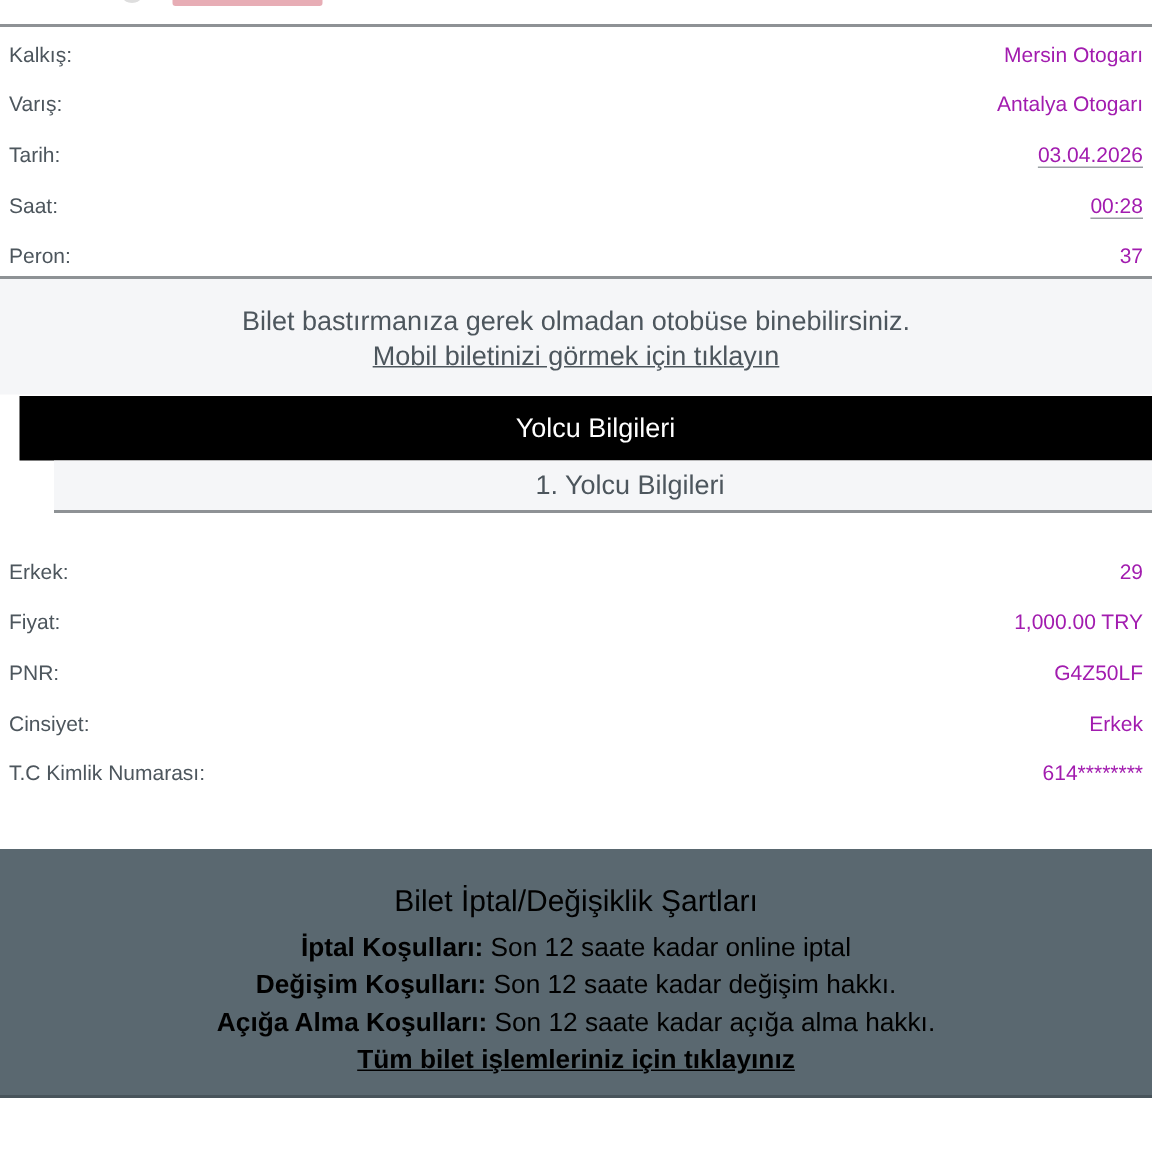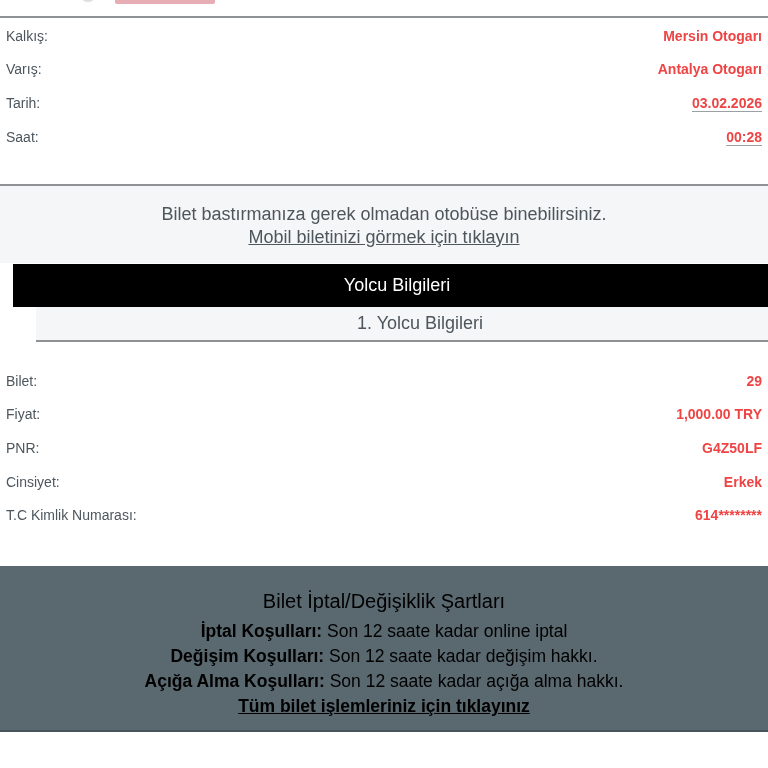--- a/index.html
+++ b/index.html
@@ -25,21 +25,21 @@
     position: absolute; left: 0; top: 16px; width: 768px; height: 170px;
     border-top: 2px solid #8e9295; border-bottom: 2px solid #8e9295;
     box-sizing: border-box; background: #fff;
   }
   .row {
     position: relative; height: 33.6px; display: flex; align-items: center;
     justify-content: space-between; padding: 0 6px; font-size: 14px;
   }
   .trip .row:first-child { margin-top: 1px; }
   .label { color: #4d565d; }
-  .value { color: #ef4444; font-weight: bold; }
+  .value { color: #a21caf; }
   .value.u { text-decoration: underline; text-decoration-color: #9aa0a4; text-underline-offset: 3px; }
   .notice {
     position: absolute; left: 0; top: 186px; width: 768px; height: 77px;
     background: #f5f6f8; text-align: center; font-size: 18px; color: #4d565d;
   }
   .notice .l1 { margin-top: 18px; }
   .notice .l2 { margin-top: 2px; text-decoration: underline; cursor: pointer; }
   .red-bar {
     position: absolute; left: 0; top: 264px; width: 768px; height: 43px;
     background: #000000; color: #fff; font-size: 18px;
@@ -78,39 +78,43 @@
   <div class="row">
     <span class="label">Kalkış:</span>
     <span class="value">Mersin Otogarı</span>
   </div>
   <div class="row">
     <span class="label">Varış:</span>
     <span class="value">Antalya Otogarı</span>
   </div>
   <div class="row">
     <span class="label">Tarih:</span>
-    <span class="value u">03.02.2026</span>
+    <span class="value u">03.04.2026</span>
   </div>
   <div class="row">
     <span class="label">Saat:</span>
     <span class="value u">00:28</span>
+  </div>
+  <div class="row">
+    <span class="label">Peron:</span>
+    <span class="value">37</span>
   </div>
 </div>
 
 <div class="notice">
   <div class="l1">Bilet bastırmanıza gerek olmadan otobüse binebilirsiniz.</div>
   <div class="l2">Mobil biletinizi görmek için tıklayın</div>
 </div>
 
 <div class="red-bar">Yolcu Bilgileri</div>
 <div class="sub-bar">1. Yolcu Bilgileri</div>
 
 <div class="pass">
   <div class="row">
-    <span class="label">Bilet:</span>
+    <span class="label">Erkek:</span>
     <span class="value">29</span>
   </div>
   <div class="row">
     <span class="label">Fiyat:</span>
     <span class="value">1,000.00 TRY</span>
   </div>
   <div class="row">
     <span class="label">PNR:</span>
     <span class="value">G4Z50LF</span>
   </div>

